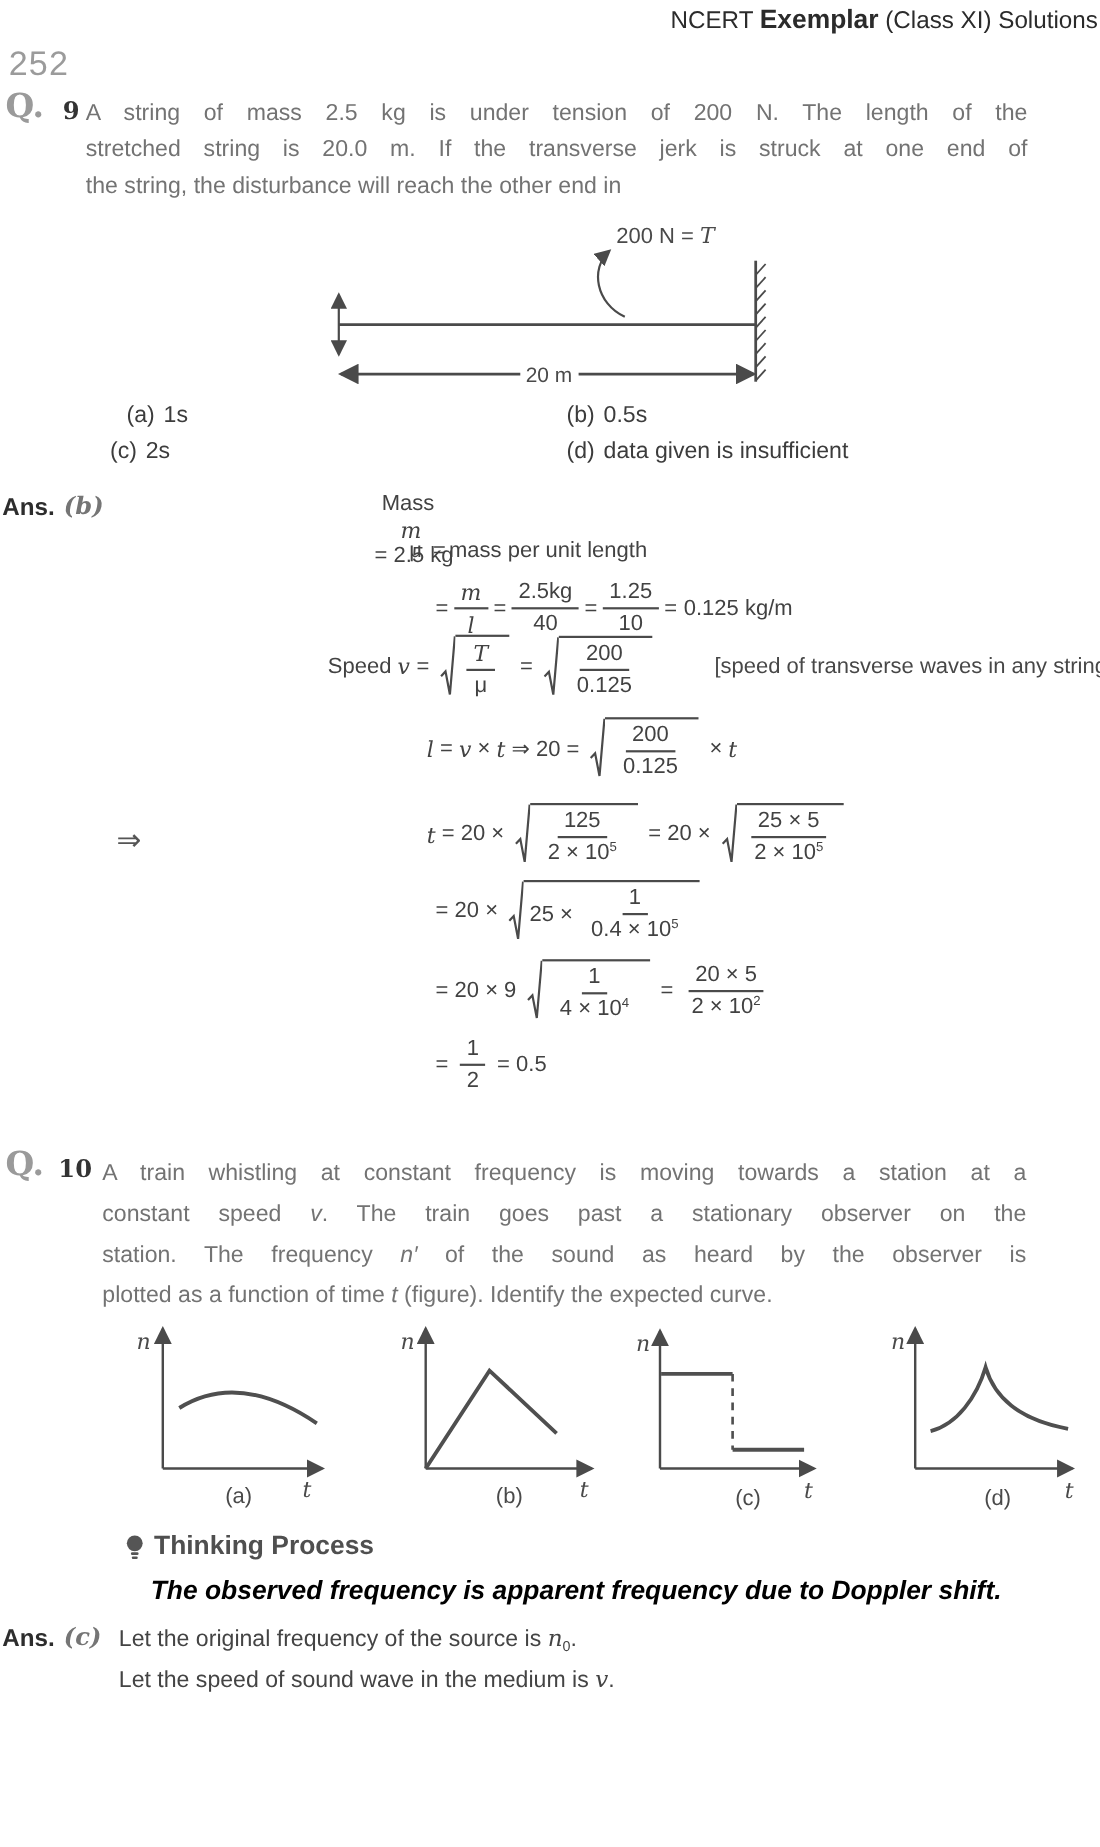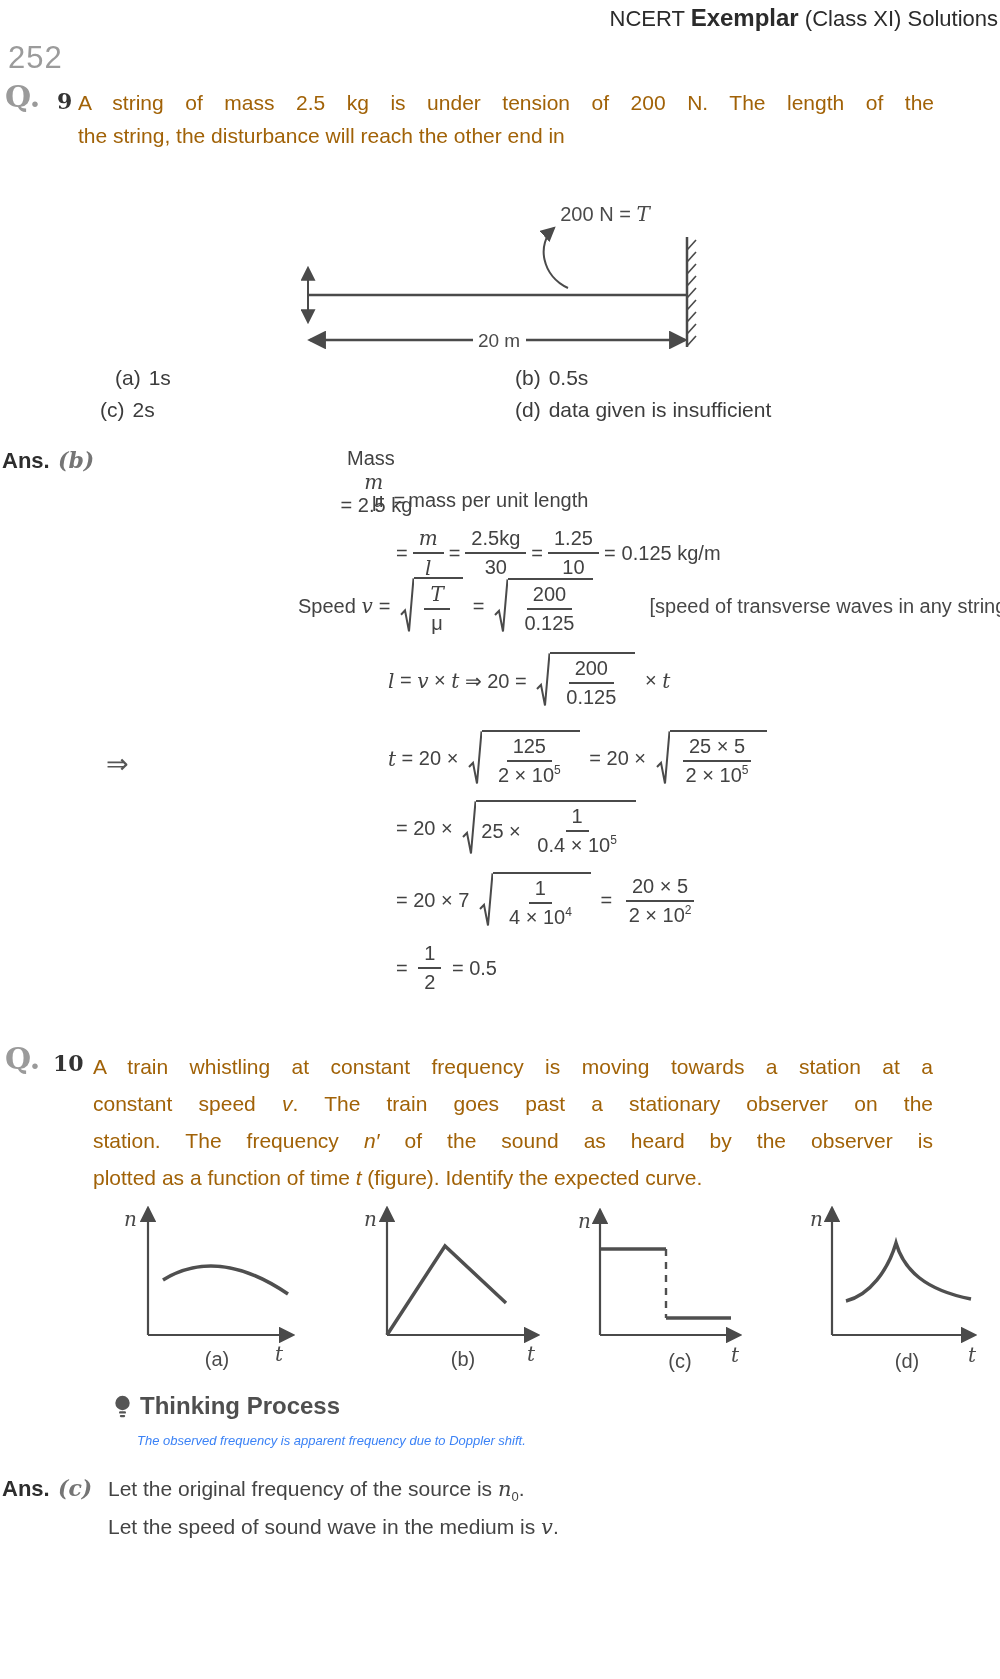--- a/index.html
+++ b/index.html
@@ -8,21 +8,21 @@
   .abs{position:absolute;}
 
   
   .page-num{position:absolute;left:8px;top:0px;font-size:31px;color:#9b9b9b;letter-spacing:1px;margin-top:40px;}
   .book-title{position:absolute;right:2px;top:4px;font-size:22px;color:#2b2b2b;}
   .book-title b{font-size:24px;}
 
   
   .qmark{font-family:"DejaVu Serif",serif;font-weight:bold;color:#9a9a9a;font-size:30px;line-height:1;}
   .qnum{font-family:"DejaVu Serif",serif;font-weight:bold;color:#333;font-size:22px;line-height:1;}
-  .para{position:absolute;font-size:21px;color:#a16207;}
+  .para{position:absolute;font-size:21px;color:#737373;}
   .para .ln{text-align:justify;text-align-last:justify;}
   .para .ln.last{text-align:left;text-align-last:left;}
   .pvar{font-style:italic;}
 
   
   .opt{position:absolute;font-size:21px;color:#3c3c3c;}
   .opt .key{margin-right:8px;}
 
   
   .ans-label{font-weight:bold;font-size:22px;color:#2d2d2d;font-family:"Liberation Sans",sans-serif;}
@@ -43,21 +43,21 @@
   .imply{position:absolute;font-size:27px;color:#555;}
   .mnote{margin-left:52px;font-size:20px;color:#474747;}
 
   
   svg text{font-family:"Liberation Sans",sans-serif;font-size:20px;fill:#4a4a4a;}
   svg .axvar{font-family:"DejaVu Serif",serif;font-style:italic;font-size:20px;}
   svg .glabel{font-size:20px;font-style:normal;}
 
   
   .tp-title{position:absolute;font-size:24px;font-weight:bold;color:#4f4f4f;}
-  .tp-text{position:absolute;font-size:13px;font-style:italic;font-weight:normal;color:#3b82f6;}
+  .tp-text{position:absolute;font-size:24px;font-style:italic;font-weight:bold;color:#000000;}
   .ans10-line{position:absolute;font-size:21px;color:#444;}
 </style>
 </head>
 <body>
 
 <div class="page">
 
   <svg width="0" height="0" style="position:absolute" aria-hidden="true">
     <defs>
       <marker id="arr" viewBox="0 0 10 10" refX="8.5" refY="5" markerWidth="7.5" markerHeight="7.5" orient="auto-start-reverse">
@@ -66,20 +66,21 @@
     </defs>
   </svg>
 
   <div class="page-num">252</div>
   <div class="book-title"><span>NCERT </span><b>Exemplar</b><span> (Class XI) Solutions</span></div>
 
   <div class="abs qmark" style="left:5px;top:82px;">Q.</div>
   <div class="abs qnum" style="left:57px;top:90px;">9</div>
   <div class="para" style="left:78px;top:86px;width:856px;line-height:33px;">
     <div class="ln">A string of mass 2.5 kg is under tension of 200 N. The length of the</div>
+    <div class="ln">stretched string is 20.0 m. If the transverse jerk is struck at one end of</div>
     <div class="ln last">the string, the disturbance will reach the other end in</div>
   </div>
 
   <svg class="abs" style="left:280px;top:188px;" width="420" height="162" viewBox="0 0 420 162">
     <text x="325" y="33" text-anchor="middle"><tspan>200 N = </tspan><tspan class="axvar">T</tspan></text>
     <path d="M288,100 C 262,88 256,56 274,40" fill="none" stroke="#4a4a4a" stroke-width="2" marker-end="url(#arr)"></path>
     <line x1="28" y1="107" x2="407" y2="107" stroke="#4a4a4a" stroke-width="2.5"></line>
     <line x1="28" y1="80" x2="28" y2="134" stroke="#4a4a4a" stroke-width="2" marker-start="url(#arr)" marker-end="url(#arr)"></line>
     <line x1="407" y1="49" x2="407" y2="159" stroke="#4a4a4a" stroke-width="2.5"></line>
     <g stroke="#4a4a4a" stroke-width="1.6">
@@ -115,21 +116,21 @@
   <div class="mline" style="left:372px;top:489px;">
     <span>μ</span>
       <span style="margin:0 3px 0 10px;">=</span>
       <span>mass per unit length</span>
   </div>
 
   <div class="mline" style="left:396px;top:526px;">
     <span>=</span>
     <span class="frac"><span class="num iv">m</span><span class="den iv">l</span></span>
     <span>=</span>
-    <span class="frac"><span class="num">2.5kg</span><span class="den">30</span></span>
+    <span class="frac"><span class="num">2.5kg</span><span class="den">40</span></span>
     <span>=</span>
     <span class="frac"><span class="num">1.25</span><span class="den">10</span></span>
     <span>=</span>
     <span style="margin-left:6px;">0.125 kg/m</span>
   </div>
 
   <div class="mline" style="left:298px;top:577px;">
     <span>Speed </span>
       <span class="iv">v</span>
     <span style="margin:0 6px;">=</span>
@@ -172,21 +173,21 @@
   </div>
 
   <div class="mline" style="left:396px;top:800px;">
     <span>= 20 × </span>
     <span class="sqrt"><svg class="rad" viewBox="0 0 14 40" preserveAspectRatio="none">
           <path d="M1,26 L5,23 L9,37.5 L13.5,1" fill="none" stroke="#4a4a4a" stroke-width="2" vector-effect="non-scaling-stroke"></path>
         </svg><span class="sq-body"><span>25 × </span><span class="frac"><span class="num">1</span><span class="den"><span>0.4 × 10</span><sup>5</sup></span></span></span></span>
   </div>
 
   <div class="mline" style="left:396px;top:872px;">
-    <span>= 20 × 7 </span>
+    <span>= 20 × 9 </span>
     <span class="sqrt"><svg class="rad" viewBox="0 0 14 40" preserveAspectRatio="none">
           <path d="M1,26 L5,23 L9,37.5 L13.5,1" fill="none" stroke="#4a4a4a" stroke-width="2" vector-effect="non-scaling-stroke"></path>
         </svg><span class="sq-body"><span class="frac"><span class="num">1</span><span class="den"><span>4 × 10</span><sup>4</sup></span></span></span></span>
     <span> = </span>
     <span class="frac"><span class="num">20 × 5</span><span class="den"><span>2 × 10</span><sup>2</sup></span></span>
   </div>
 
   <div class="mline" style="left:396px;top:942px;">
     <span>= </span>
     <span class="frac"><span class="num">1</span><span class="den">2</span></span>

